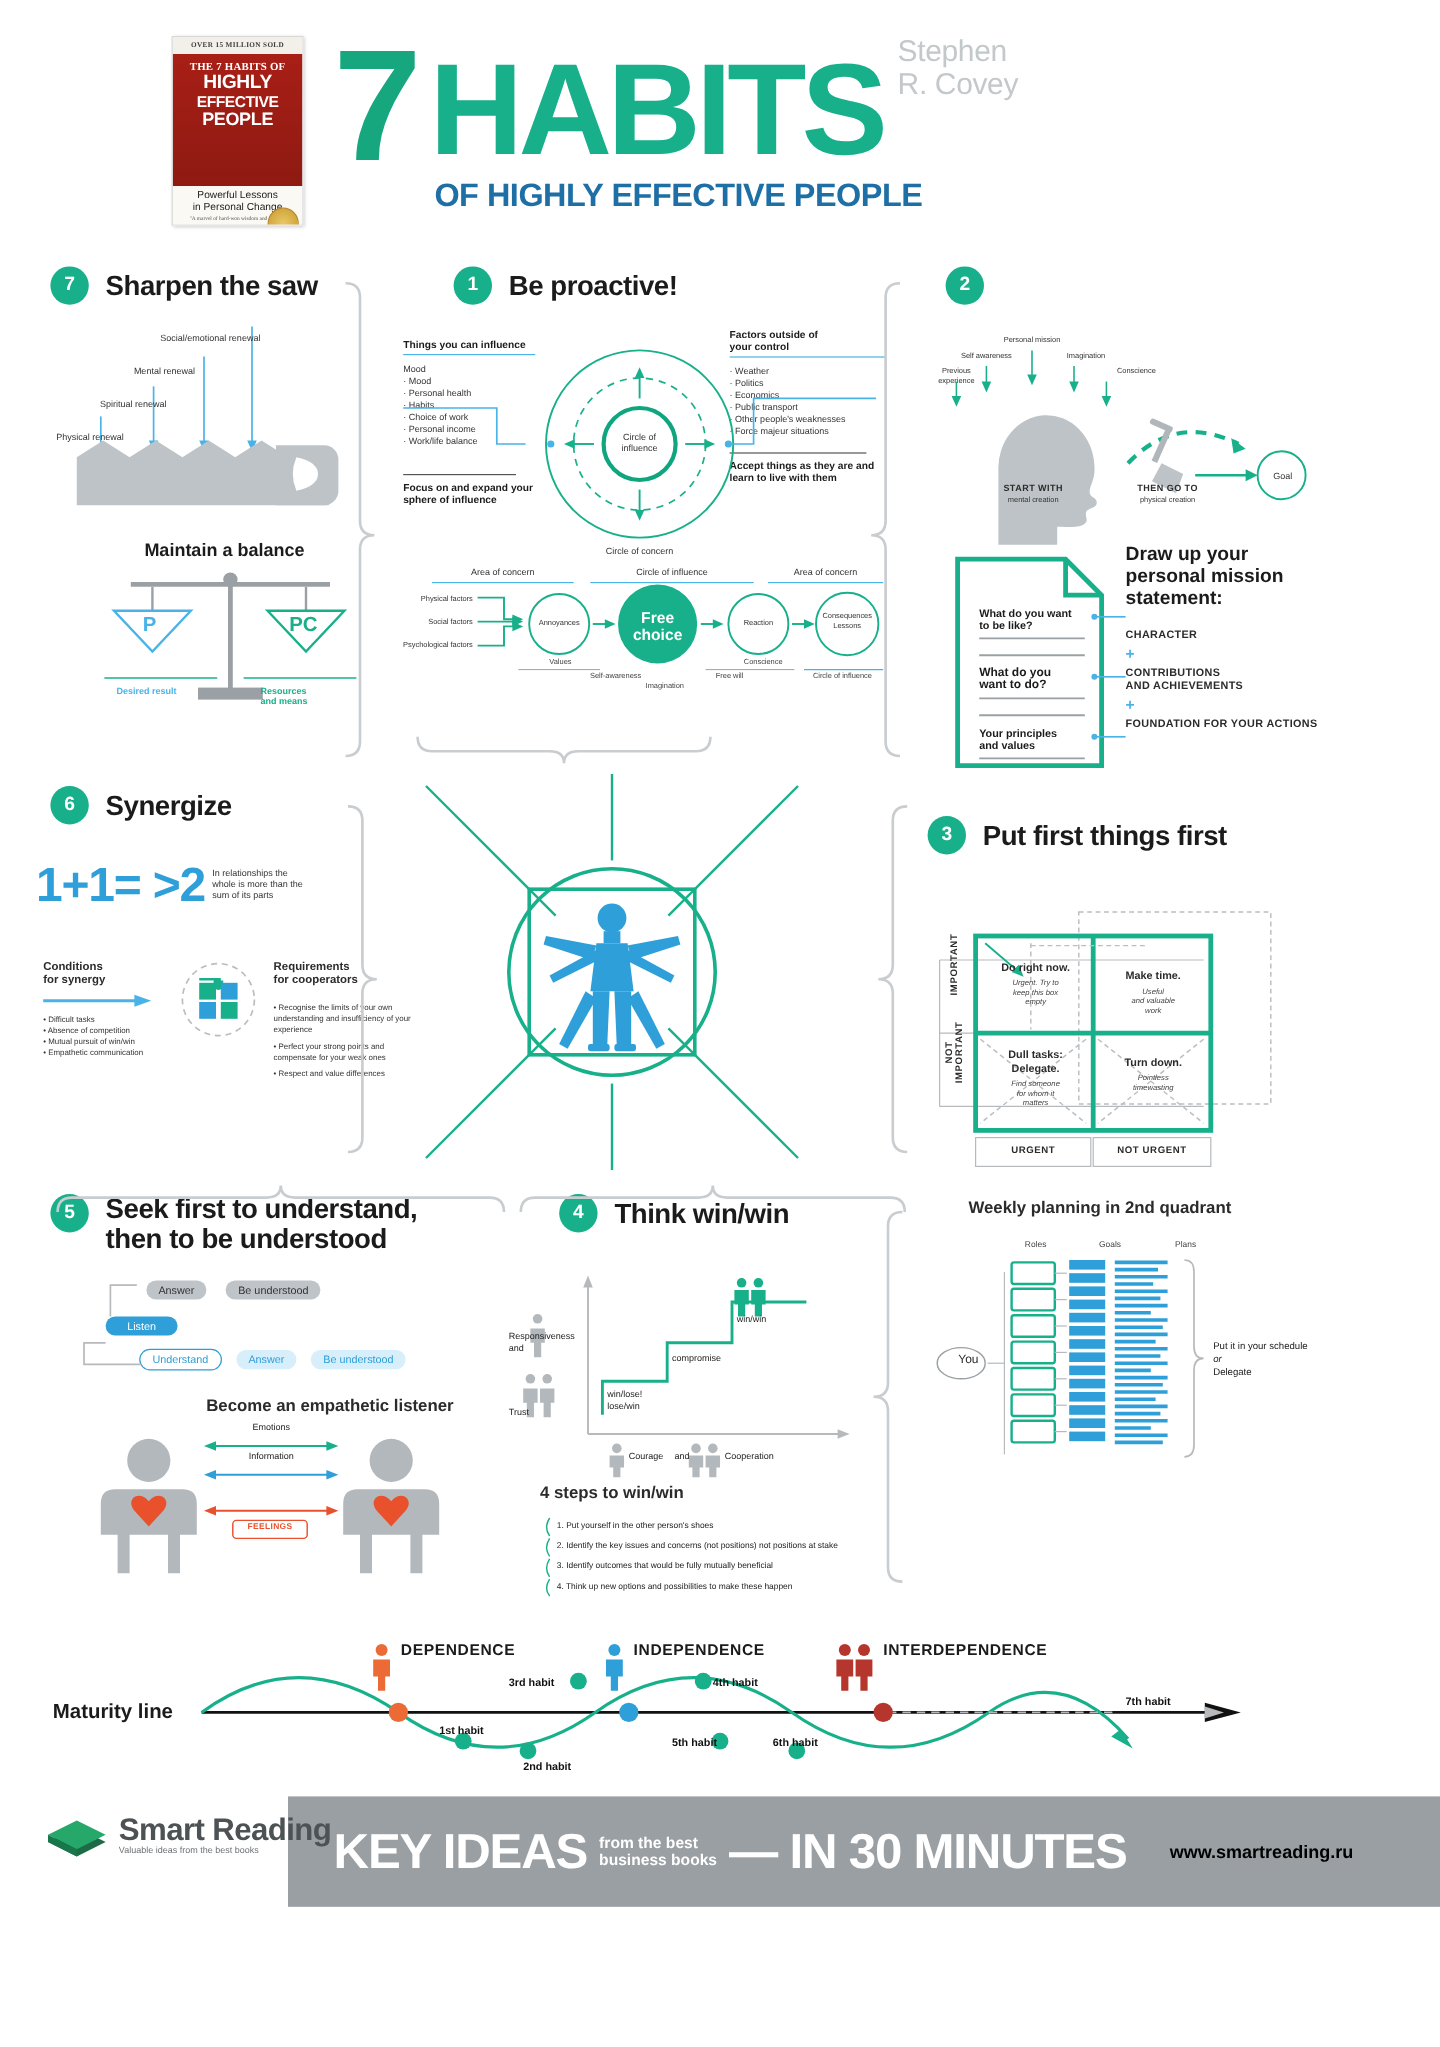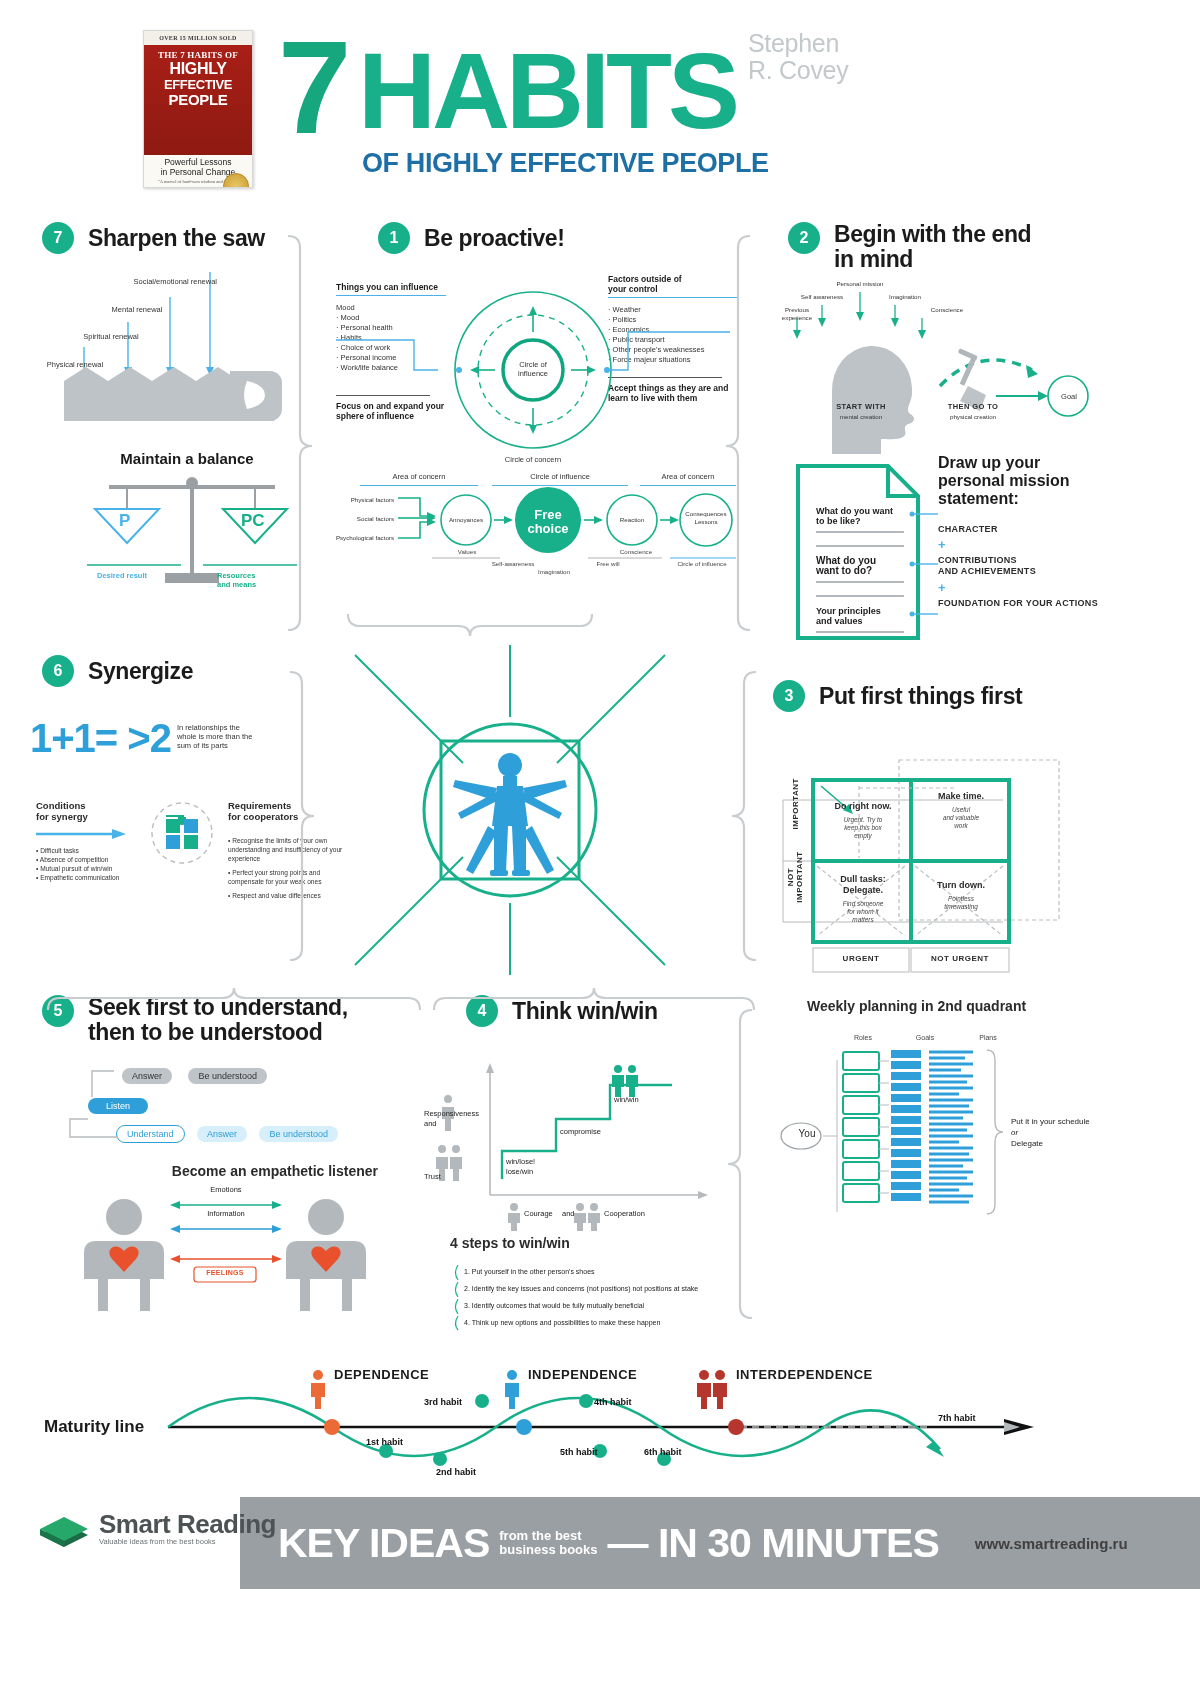--- a/index.html
+++ b/index.html
@@ -37,21 +37,21 @@
   .sec{position:absolute}
   svg{display:block;overflow:visible}
   .green{fill:none;stroke:#18b08a;stroke-width:1.6}
   .blue{stroke:#49b3e8;fill:none;stroke-width:1.4}
   .grey{fill:#bdc3c7}
   .greydash{fill:none;stroke:#b9bec2;stroke-width:1.2;stroke-dasharray:4 3}
   .foot-bar{position:absolute;left:240px;top:1497px;width:960px;height:92px;background:#9a9fa3;display:flex;align-items:center;padding-left:38px;gap:10px}
   .ki{font-size:41px;font-weight:bold;color:#fff;letter-spacing:-1px}
   .kisub{font-size:13px;color:#fff;line-height:14px;font-weight:bold}
   .dash30{font-size:41px;font-weight:bold;color:#fff;letter-spacing:-1px}
-  .weburl{font-size:15px;color:#404040;margin-left:26px;font-weight:bold}
+  .weburl{font-size:15px;color:#000000;margin-left:26px;font-weight:bold}
   .sr{position:absolute;left:36px;top:1505px;display:flex;align-items:center;gap:9px}
   .srname{font-size:26px;color:#4d5255;font-weight:bold;letter-spacing:-.5px;line-height:26px}
   .srsub{font-size:7.5px;color:#6d7276}
   .pillbtn{border-radius:9px;font-size:9px;padding:3px 10px;display:inline-block}
 </style>
 </head>
 <body>
 
 <div class="page">
 
@@ -257,24 +257,20 @@
       <div class="tiny6" style="position:absolute;left:196px;top:96px;width:52px;text-align:center;color:#444">Imagination</div>
       <div class="tiny6" style="position:absolute;left:252px;top:88px;width:48px;text-align:center;color:#444">Free will</div>
       <div class="tiny6" style="position:absolute;left:276px;top:76px;width:56px;text-align:center;color:#444">Conscience</div>
       <div class="tiny6" style="position:absolute;left:336px;top:88px;width:68px;text-align:center;color:#444">Circle of influence</div>
     </div>
   </div>
 
   <div class="sec" style="left:770px;top:222px;width:330px;height:430px">
     <div class="hdrow" style="margin-left:18px;align-items:flex-start">
       <div class="badge">2</div>
-      <div class="h-title">
-        <div>Begin with the end</div>
-        <div>in mind</div>
-      </div>
     </div>
 
     <div style="position:absolute;left:0;top:52px;width:320px;height:165px">
       <div class="tiny6" style="position:absolute;left:0px;top:32px;width:54px;text-align:center;line-height:8px">Previous<br>experience</div>
       <div class="tiny6" style="position:absolute;left:18px;top:19px;width:68px;text-align:center">Self awareness</div>
       <div class="tiny6" style="position:absolute;left:50px;top:6px;width:80px;text-align:center">Personal mission</div>
       <div class="tiny6" style="position:absolute;left:104px;top:19px;width:62px;text-align:center">Imagination</div>
       <div class="tiny6" style="position:absolute;left:148px;top:32px;width:58px;text-align:center">Conscience</div>
 
       <svg width="320" height="165" viewBox="0 0 320 165">
@@ -475,21 +471,21 @@
       <div style="position:absolute;left:-13px;top:52px;width:50px;text-align:center;font-size:8px;font-weight:bold;letter-spacing:.5px;transform:rotate(-90deg)">IMPORTANT</div>
       <div style="position:absolute;left:-22px;top:120px;width:68px;text-align:center;font-size:8px;font-weight:bold;letter-spacing:.5px;transform:rotate(-90deg)">NOT IMPORTANT</div>
       <div style="position:absolute;left:38px;top:53px;width:84px;text-align:center">
         <div style="font-size:9px;font-weight:bold">Do right now.</div>
         <div style="font-size:6.4px;font-style:italic;line-height:8px;margin-top:5px;color:#444">
           <div>Urgent. Try to</div>
           <div>keep this box</div>
           <div>empty</div>
         </div>
       </div>
-      <div style="position:absolute;left:136px;top:43px;width:84px;text-align:center">
+      <div style="position:absolute;left:136px;top:60px;width:84px;text-align:center">
         <div style="font-size:9px;font-weight:bold">Make time.</div>
         <div style="font-size:6.4px;font-style:italic;line-height:8px;margin-top:5px;color:#444">
           <div>Useful</div>
           <div>and valuable</div>
           <div>work</div>
         </div>
       </div>
       <div style="position:absolute;left:38px;top:126px;width:84px;text-align:center">
         <div style="font-size:9px;font-weight:bold;line-height:11px">
           <div>Dull tasks:</div>

